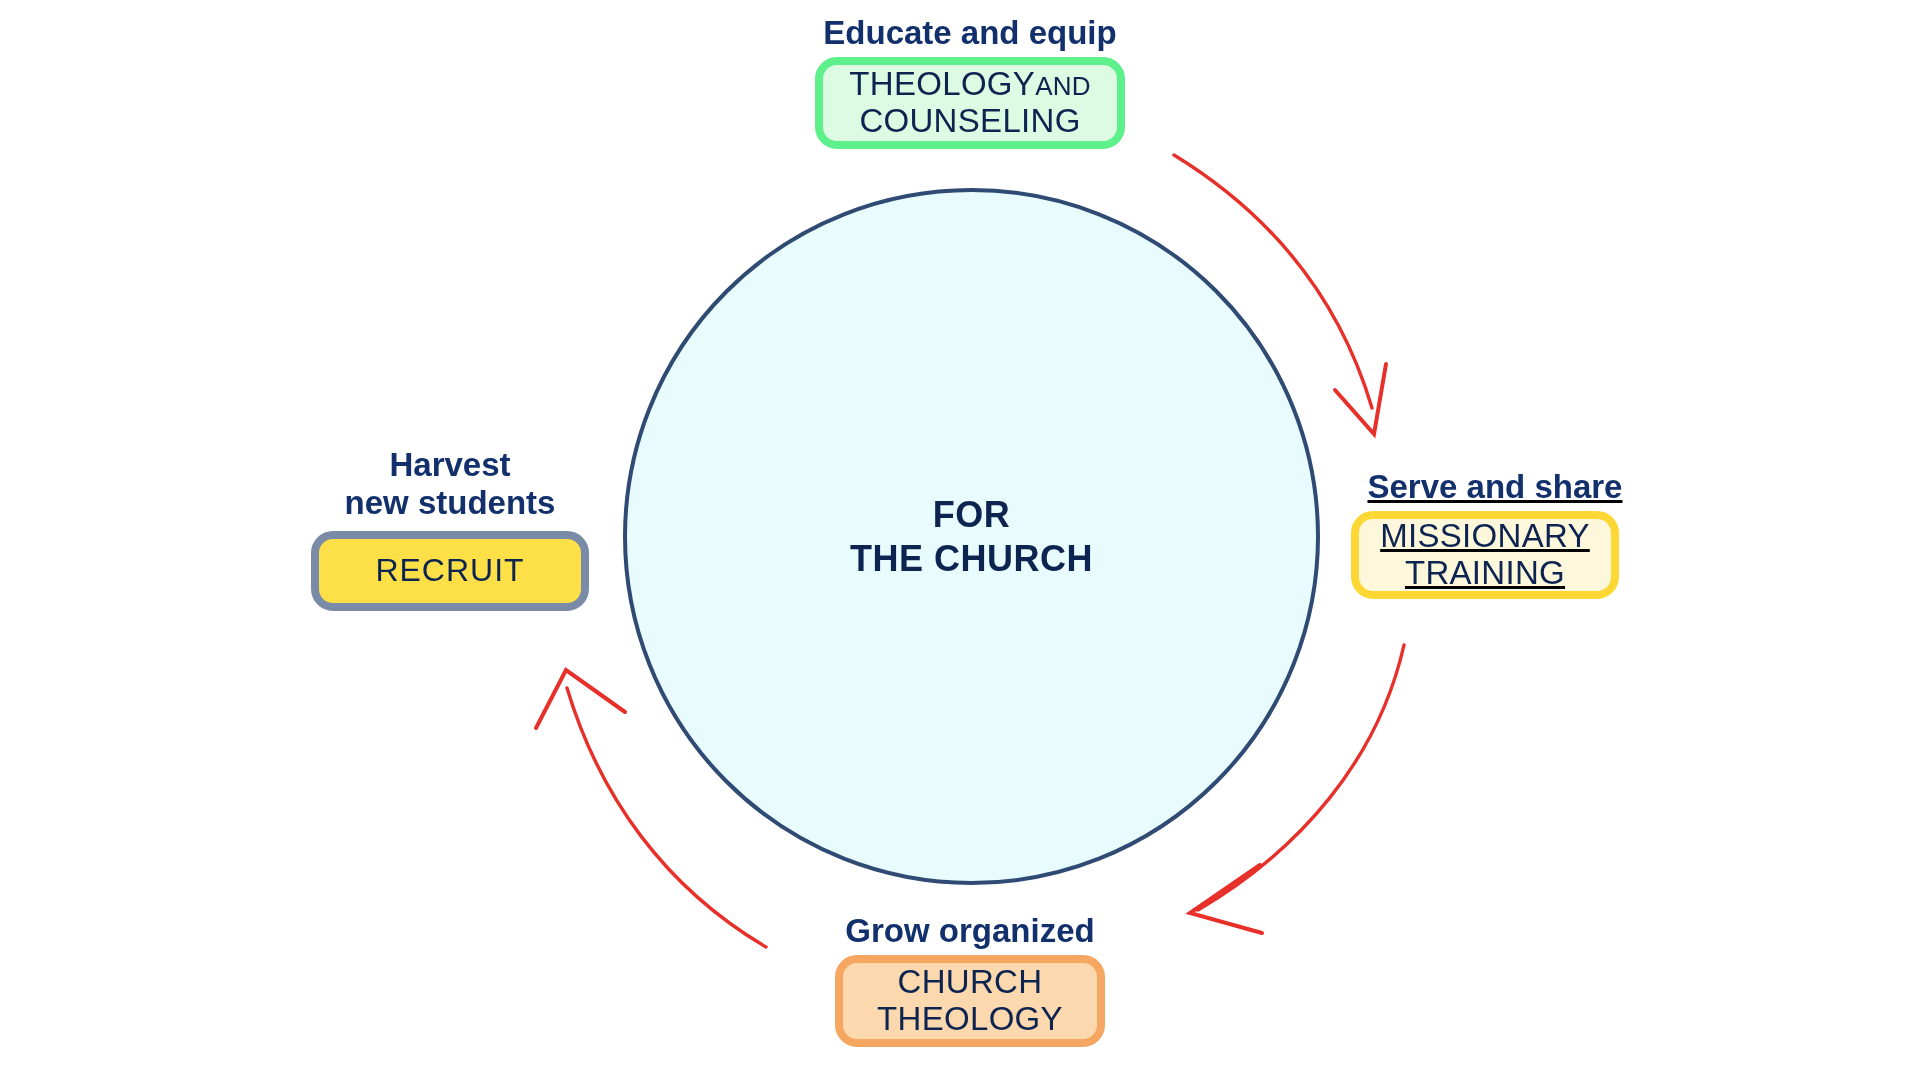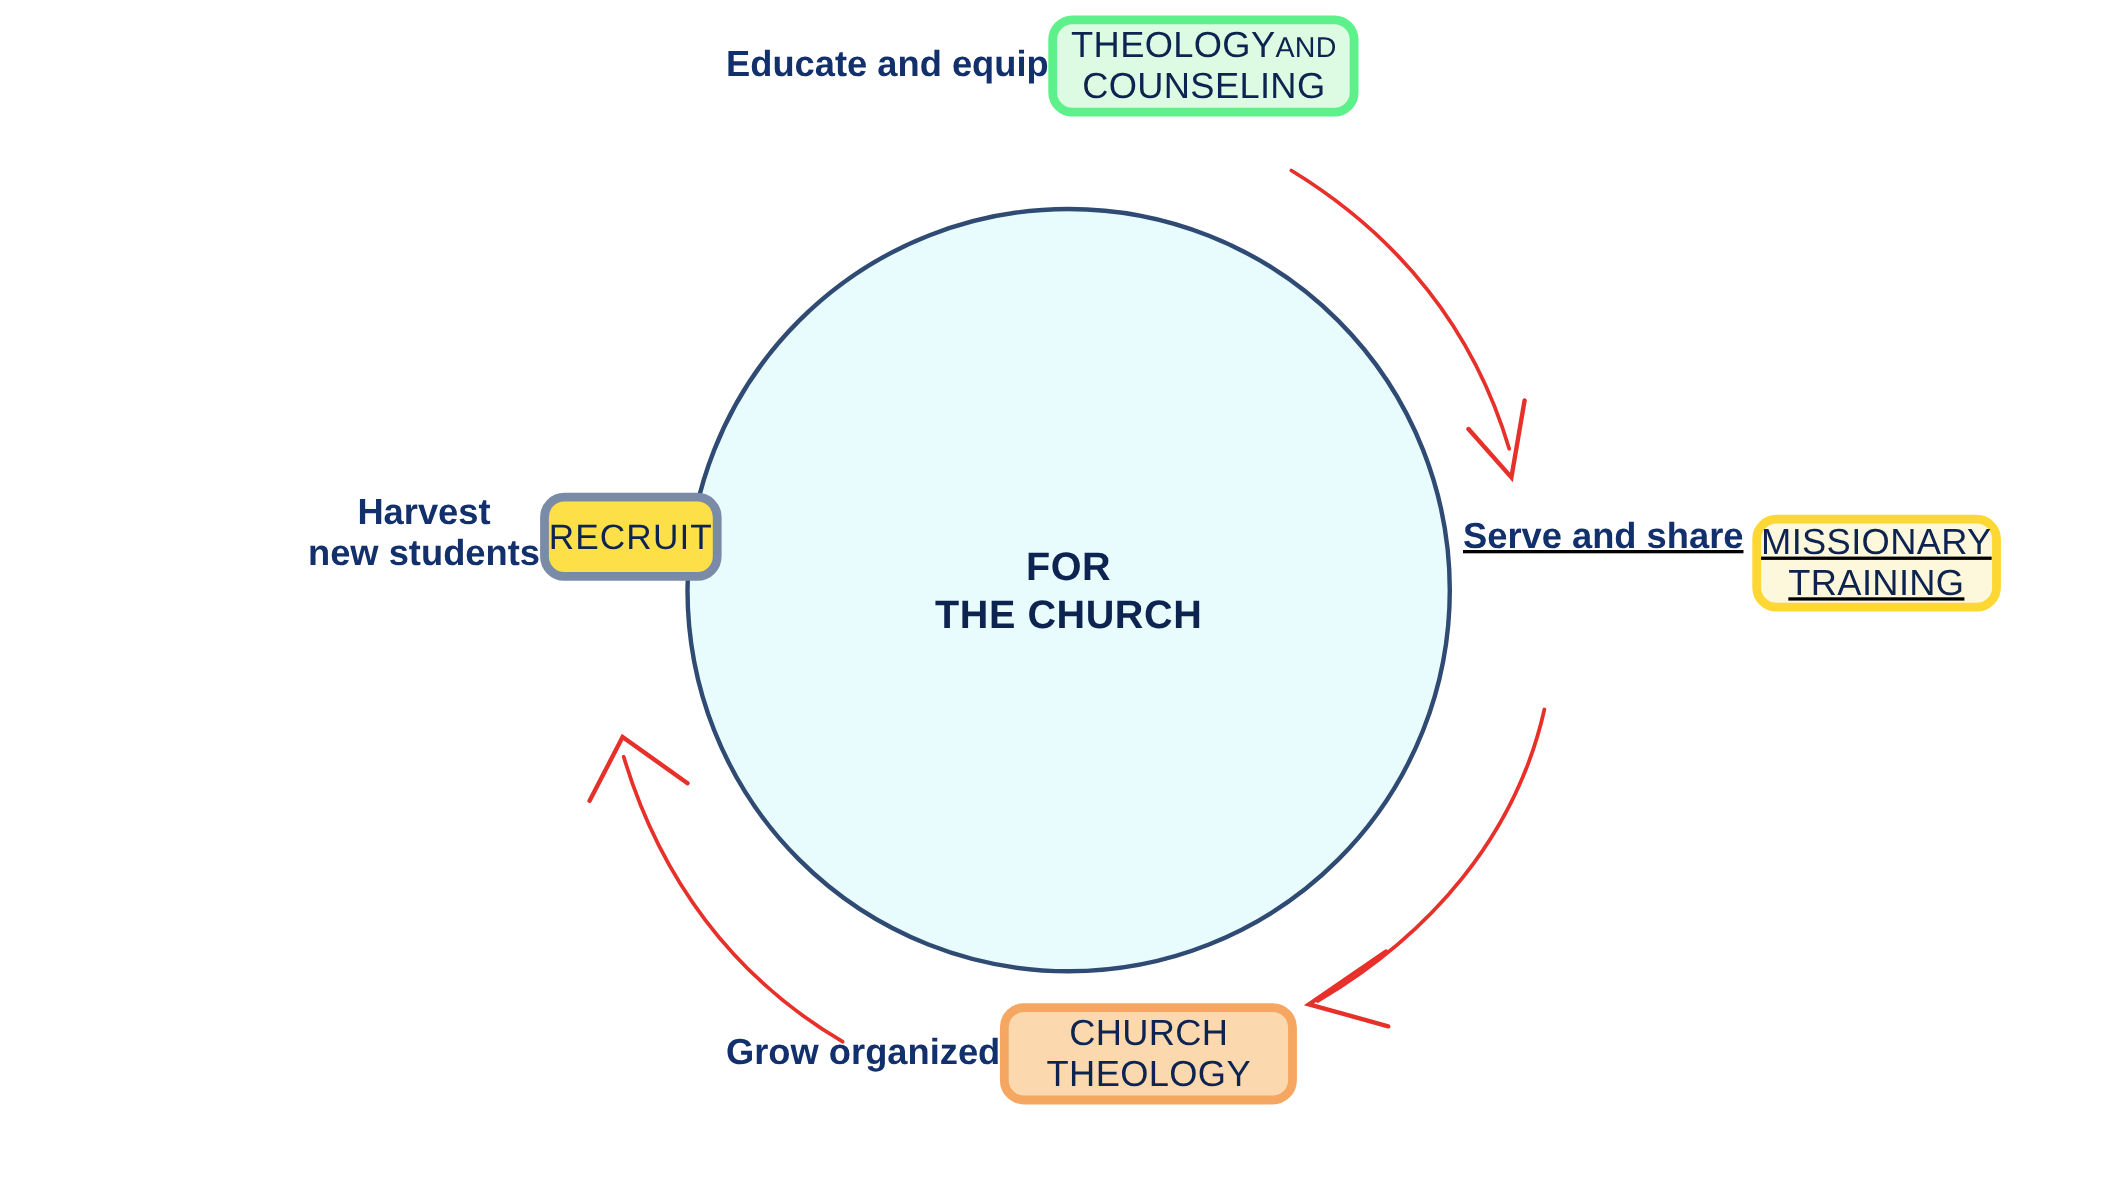--- a/index.html
+++ b/index.html
@@ -67,21 +67,21 @@
     line-height: 1.2;
     letter-spacing: 0.5px;
     text-align: center;
   }
   .circle-text .ct-line { display: block; }
 
   
   .node {
     position: absolute;
     display: flex;
-    flex-direction: row;
+    flex-direction: column;
     align-items: center;
   }
   .node-caption {
     color: #12306b;
     font-size: 33px;
     font-weight: 700;
     line-height: 1.15;
     text-align: center;
     white-space: nowrap;
     margin-bottom: 5px;
@@ -112,42 +112,42 @@
     letter-spacing: 0.2px;
   }
 
   
   #node-theology {
     left: 660px;
     top: 14px;
     width: 620px;
   }
   #node-theology .chip {
-    width: 282px;
+    width: 310px;
     height: 92px;
     background: #ddfbe2;
     border-color: #5ef08a;
   }
 
   
   #node-missionary {
     left: 1330px;
     top: 468px;
     width: 330px;
     align-items: flex-start;
     text-decoration: underline;
   }
   #node-missionary .node-caption {
     width: 330px;
     text-align: center;
   }
   #node-missionary .chip {
     width: 268px;
     height: 88px;
-    margin-left: 8px;
+    margin-left: 21px;
     background: #fdf7dc;
     border-color: #fdd835;
   }
 
   
   #node-church {
     left: 660px;
     top: 912px;
     width: 620px;
   }

